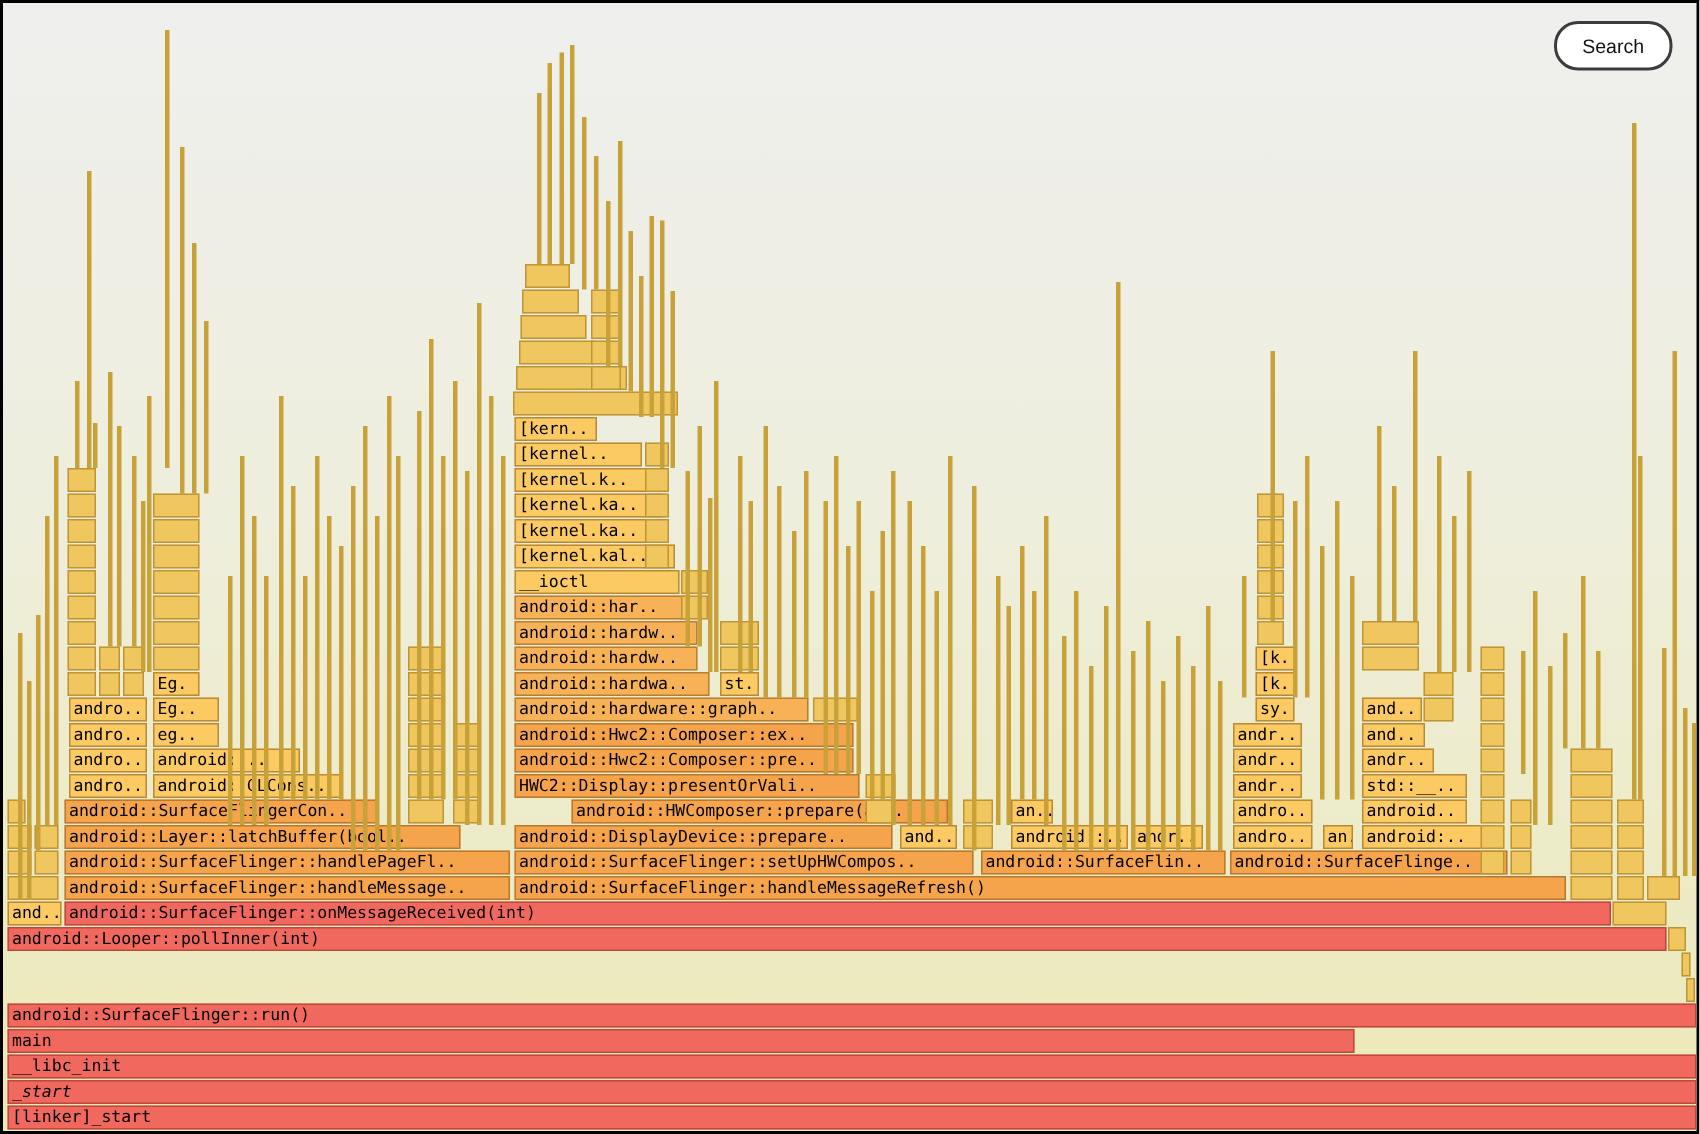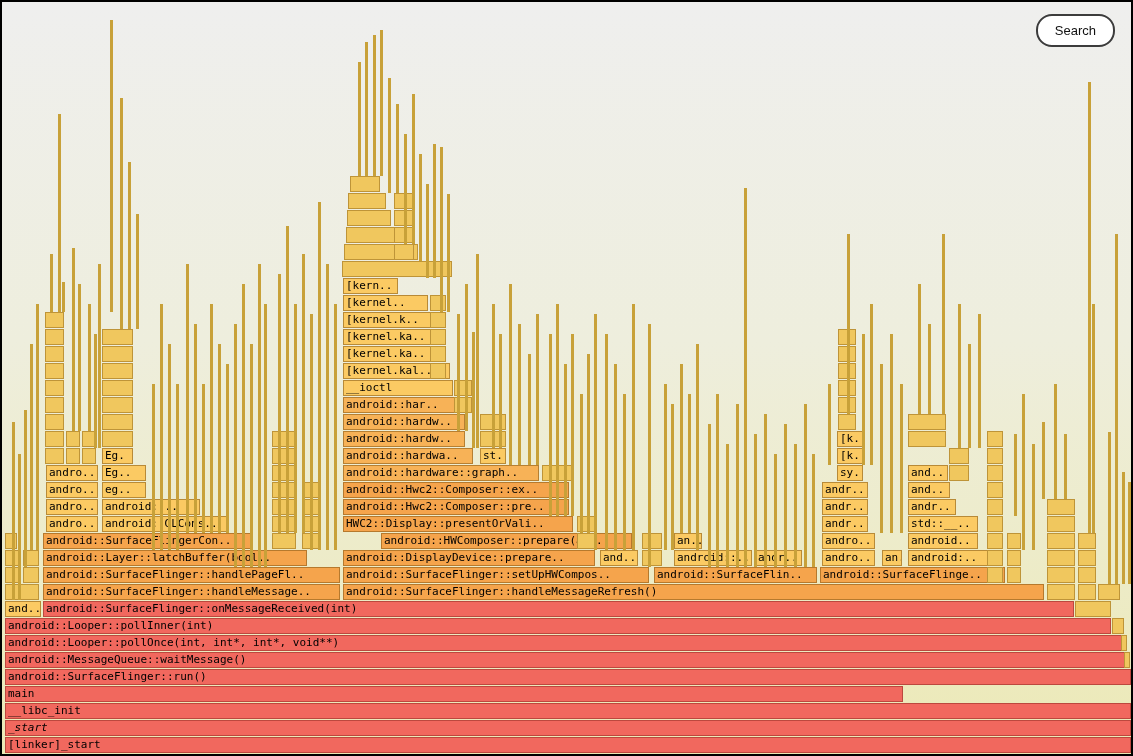--- a/index.html
+++ b/index.html
@@ -41,22 +41,20 @@
 </head>
 <body>
 
 <div class="page">
   <div id="flame">
       <div class="frame red" style="left: 3px; top: 735px; width: 1126px; background: rgb(241, 104, 94);">[linker]_start</div>
       <div class="frame red" style="left: 3px; top: 718px; width: 1126px; background: rgb(241, 104, 94); font-style: italic;">_start</div>
       <div class="frame red" style="left: 3px; top: 701px; width: 1126px; background: rgb(241, 104, 94);">__libc_init</div>
       <div class="frame red" style="left: 3px; top: 684px; width: 898px; background: rgb(241, 104, 94);">main</div>
       <div class="frame red" style="left: 3px; top: 667px; width: 1126px; background: rgb(241, 104, 94);">android::SurfaceFlinger::run()</div>
-      <div class="frame red" style="left: 3px; top: 650px; width: 1121px; background: rgb(241, 104, 94);">android::MessageQueue::waitMessage()</div>
-      <div class="frame red" style="left: 3px; top: 633px; width: 1119px; background: rgb(241, 104, 94);">android::Looper::pollOnce(int, int*, int*, void**)</div>
       <div class="frame red" style="left: 3px; top: 616px; width: 1106px; background: rgb(241, 104, 94);">android::Looper::pollInner(int)</div>
       <div class="frame" style="left: 3px; top: 599px; width: 36px; background: rgb(251, 202, 99);">and..</div>
       <div class="frame red" style="left: 41px; top: 599px; width: 1031px; background: rgb(241, 104, 94);">android::SurfaceFlinger::onMessageReceived(int)</div>
       <div class="frame" style="left: 41px; top: 582px; width: 297px; background: rgb(245, 164, 76);">android::SurfaceFlinger::handleMessage..</div>
       <div class="frame" style="left: 341px; top: 582px; width: 701px; background: rgb(245, 164, 76);">android::SurfaceFlinger::handleMessageRefresh()</div>
       <div class="frame" style="left: 41px; top: 565px; width: 297px; background: rgb(245, 164, 76);">android::SurfaceFlinger::handlePageFl..</div>
       <div class="frame" style="left: 341px; top: 565px; width: 306px; background: rgb(245, 164, 76);">android::SurfaceFlinger::setUpHWCompos..</div>
       <div class="frame" style="left: 652px; top: 565px; width: 163px; background: rgb(245, 164, 76);">android::SurfaceFlin..</div>
       <div class="frame" style="left: 818px; top: 565px; width: 185px; background: rgb(245, 164, 76);">android::SurfaceFlinge..</div>
       <div class="frame" style="left: 41px; top: 548px; width: 264px; background: rgb(245, 164, 76);">android::Layer::latchBuffer(bool..</div>

